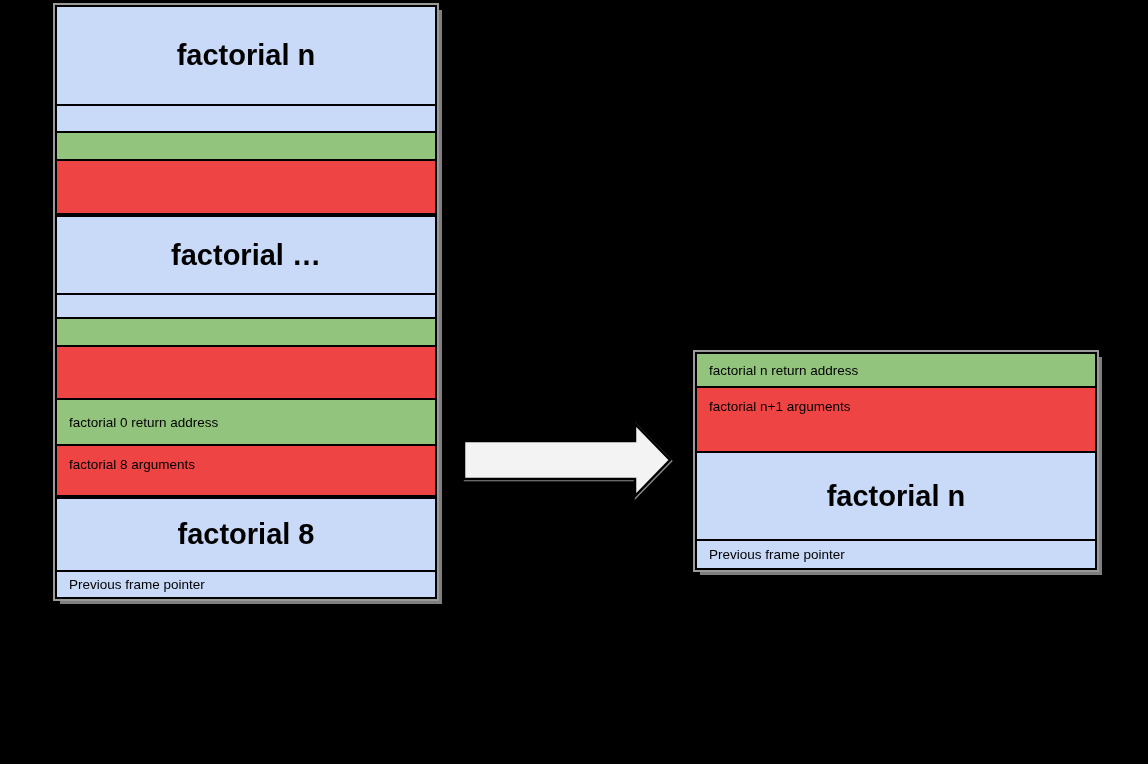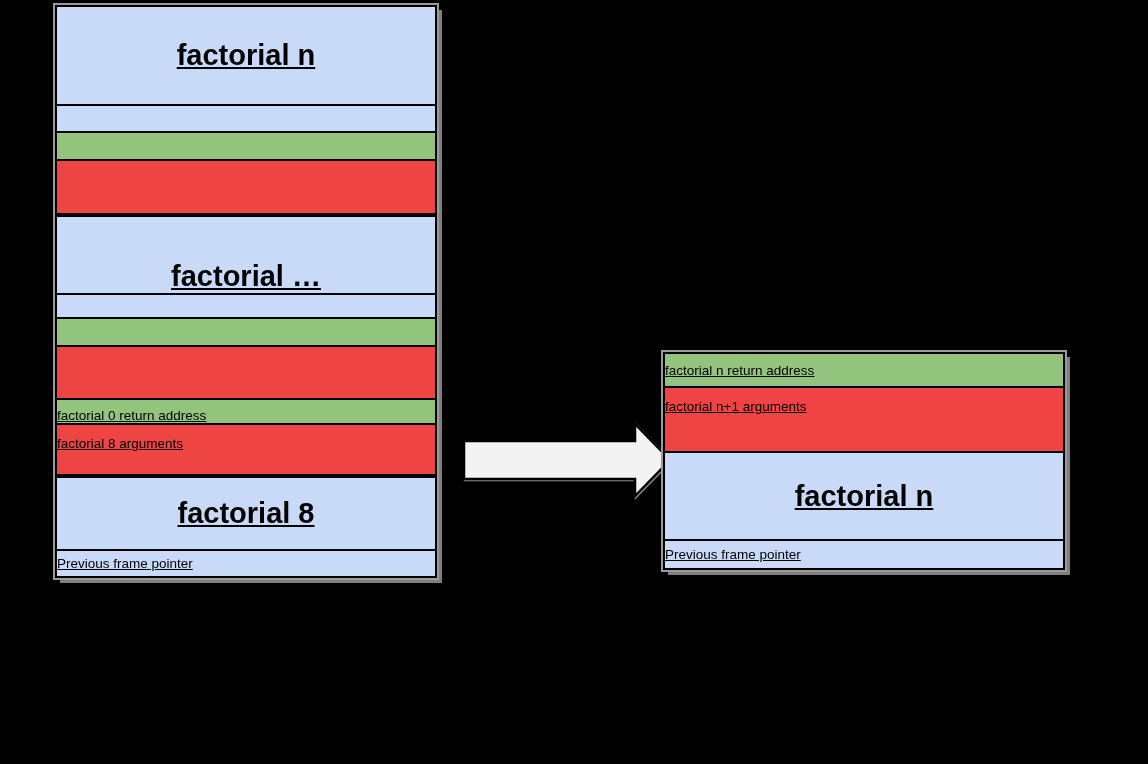--- a/index.html
+++ b/index.html
@@ -16,29 +16,28 @@
     box-sizing: border-box;
     display: flex;
     flex-direction: column;
     gap: 2px;
     background: #000000;
     border: 2px solid #000000;
     outline: 2px solid #9a9a9a;
     box-shadow: 5px 5px 0 #7f7f7f;
   }
   #left-stack  { left: 55px;  top: 5px;   width: 382px; }
-  #right-stack { left: 663px; top: 352px; width: 402px; }
+  #right-stack { left: 695px; top: 352px; width: 402px; }
   .row {
     box-sizing: border-box;
     flex: none;
     display: flex;
     align-items: center;
-    padding: 0 0;
+    padding: 0 12px;
     overflow: hidden;
-    text-decoration: underline;
   }
   .row.title {
     justify-content: center;
     font-weight: bold;
     font-size: 29px;
   }
   .row.small { font-size: 13.5px; }
   .row.vtop  { align-items: flex-start; padding-top: 11px; }
   .row.frame-start { margin-top: 2px; }
   .c-blue   { background: #c9daf8; }
@@ -54,27 +53,27 @@
 </head>
 <body>
 
 <div id="left-stack" class="stack">
     <div class="row c-blue title" style="height: 97px;">
       <span>factorial n</span>
     </div>
     <div class="row c-blue" style="height: 25px;"></div>
     <div class="row c-green" style="height: 26px;"></div>
     <div class="row c-yellow" style="height: 52px;"></div>
-    <div class="row c-blue title frame-start" style="height: 76px; align-items: flex-end;">
+    <div class="row c-blue title frame-start" style="height: 76px;">
       <span>factorial …</span>
     </div>
     <div class="row c-blue" style="height: 22px;"></div>
     <div class="row c-green" style="height: 26px;"></div>
     <div class="row c-yellow" style="height: 51px;"></div>
-    <div class="row c-green small" style="height: 23px; align-items: flex-end;">
+    <div class="row c-green small" style="height: 44px;">
       <span>factorial 0 return address</span>
     </div>
     <div class="row c-yellow small vtop" style="height: 49px;">
       <span>factorial 8 arguments</span>
     </div>
     <div class="row c-blue title frame-start" style="height: 71px;">
       <span>factorial 8</span>
     </div>
     <div class="row c-blue small" style="height: 25px;">
       <span>Previous frame pointer</span>

